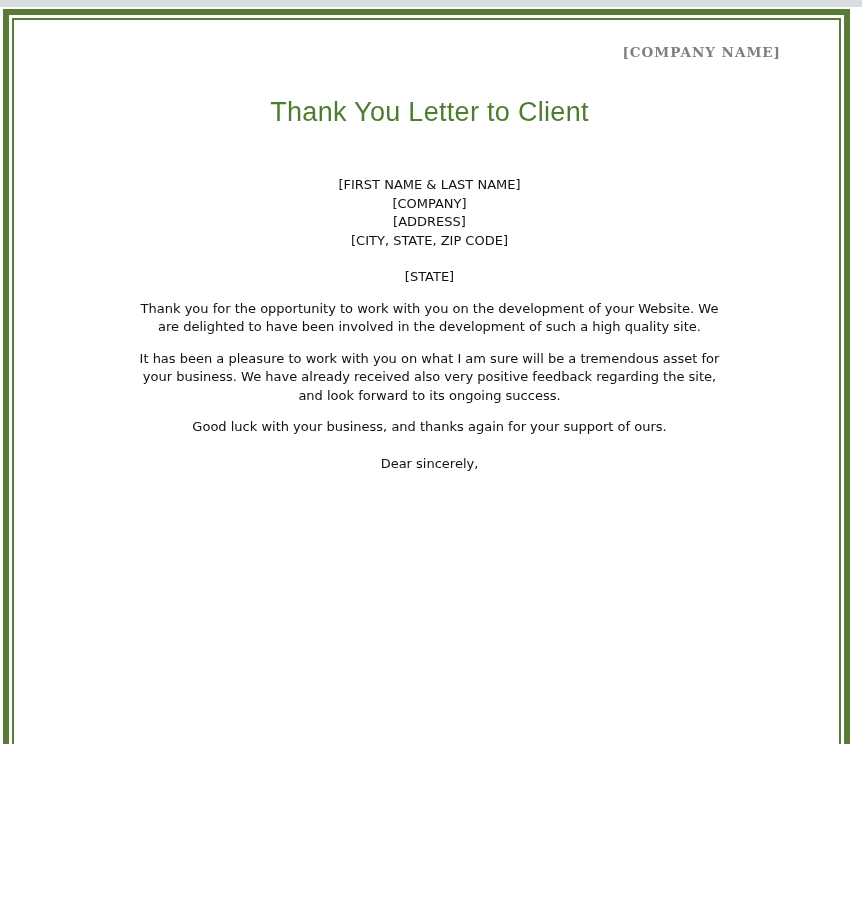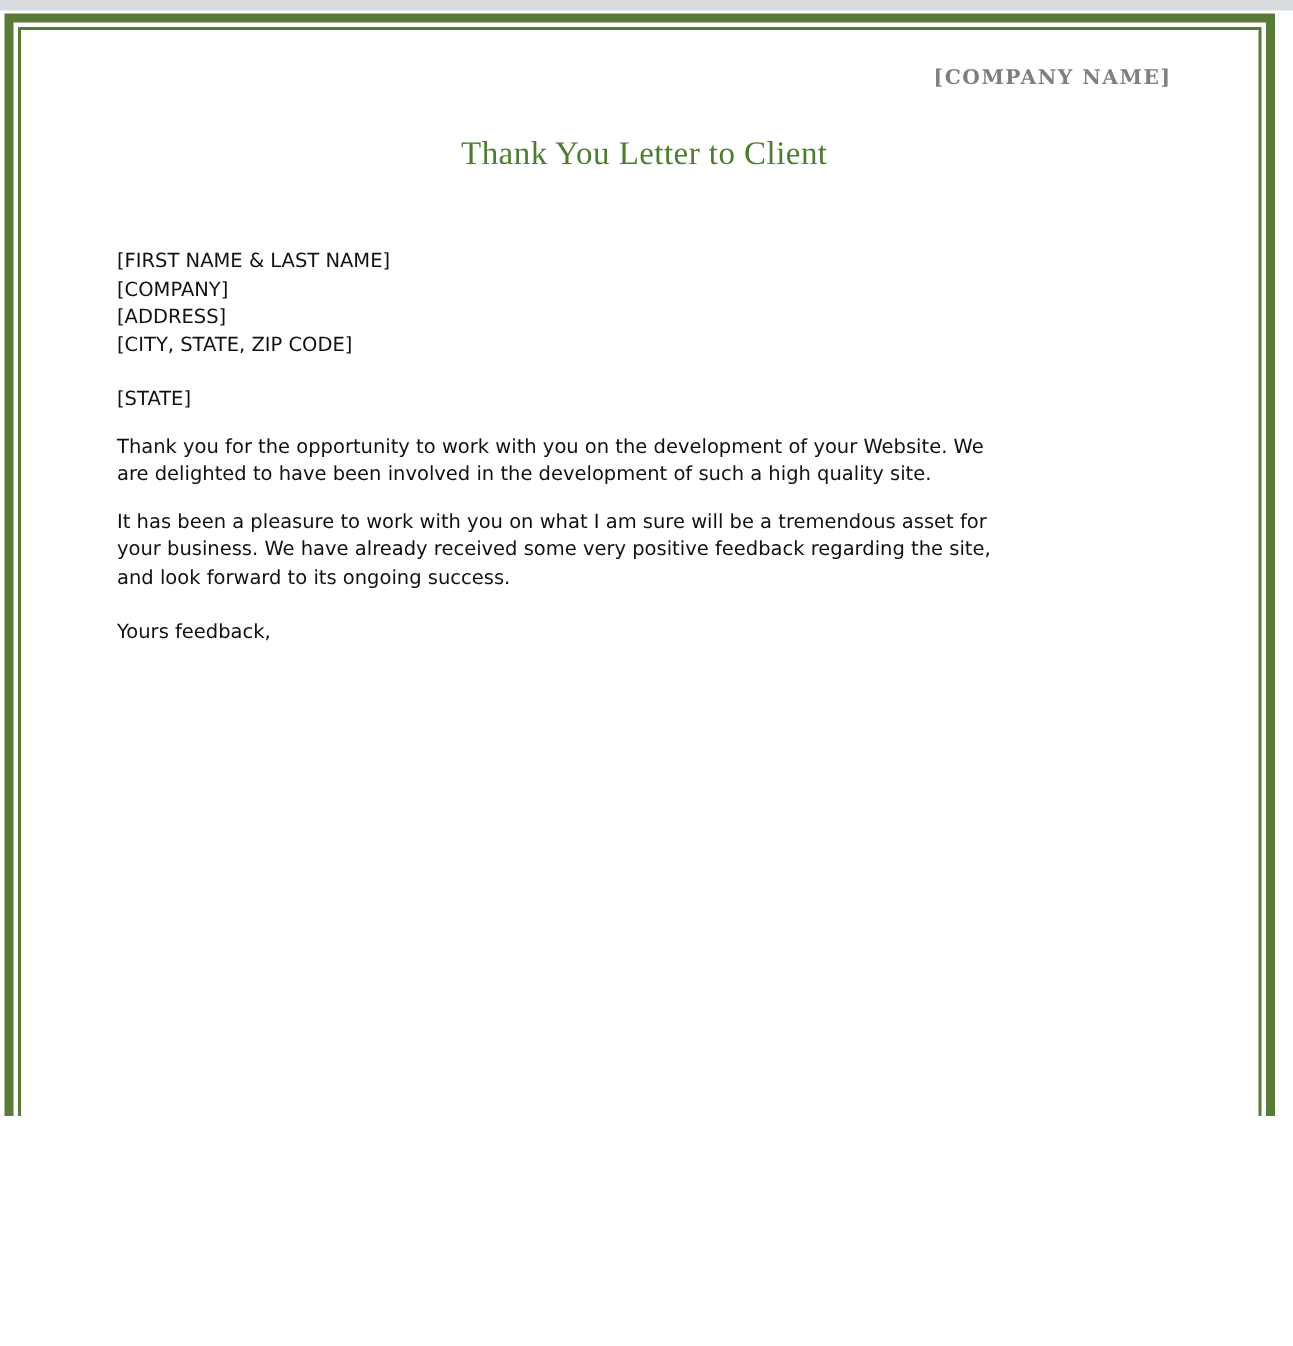--- a/index.html
+++ b/index.html
@@ -56,36 +56,36 @@
     text-align: right;
     font-family: "DejaVu Serif", serif;
     font-weight: bold;
     font-size: 13.5px;
     line-height: 17px;
     letter-spacing: 1px;
     color: var(--company-gray, #7f7f7f);
   }
 
   .title {
-    margin: 28px 0 0 0;
+    margin: 38px 0 0 0;
     text-align: center;
-    font-family: Liberation Serif, serif;
+    font-family: Liberation Sans, sans-serif;
     font-weight: 400;
-    font-size: 22px;
+    font-size: 27px;
     line-height: 26px;
     letter-spacing: 0.3px;
     color: var(--title-green, #4e7d32);
   }
 
   .letter {
     font-size: 13px;
     line-height: 18.5px;
     color: var(--text-black, #111111);
   }
-  .block { margin: 18px 0 0 0; }
+  .block { margin: 18px 0 0 0; text-align: center; }
   .block.first { margin-top: 51px; }
   .block.signature { margin-top: 37px; }
   .lines { white-space: pre-line; margin-top: 13px; }
 </style>
 </head>
 <body>
 
 <div class="screen">
 
   <div class="page">
@@ -102,26 +102,27 @@
 [ADDRESS]
 [CITY, STATE, ZIP CODE]</div>
 
         <div class="block">[STATE]</div>
 
 
         <div class="block lines">Thank you for the opportunity to work with you on the development of your Website. We
 are delighted to have been involved in the development of such a high quality site.</div>
 
         <div class="block lines">It has been a pleasure to work with you on what I am sure will be a tremendous asset for
-your business. We have already received some very positive feedback regarding the site,
+your business. We have already received also very positive feedback regarding the site,
 and look forward to its ongoing success.</div>
 
 
+        <div class="block lines">Good luck with your business, and thanks again for your support of ours.</div>
 
-        <div class="block">Yours feedback,</div>
+        <div class="block">Dear sincerely,</div>
 
 
       </div>
     </div>
   </div>
 
   <div class="top-strip"></div>
   <div class="bottom-bar"></div>
   <div class="bottom-area"></div>
 

